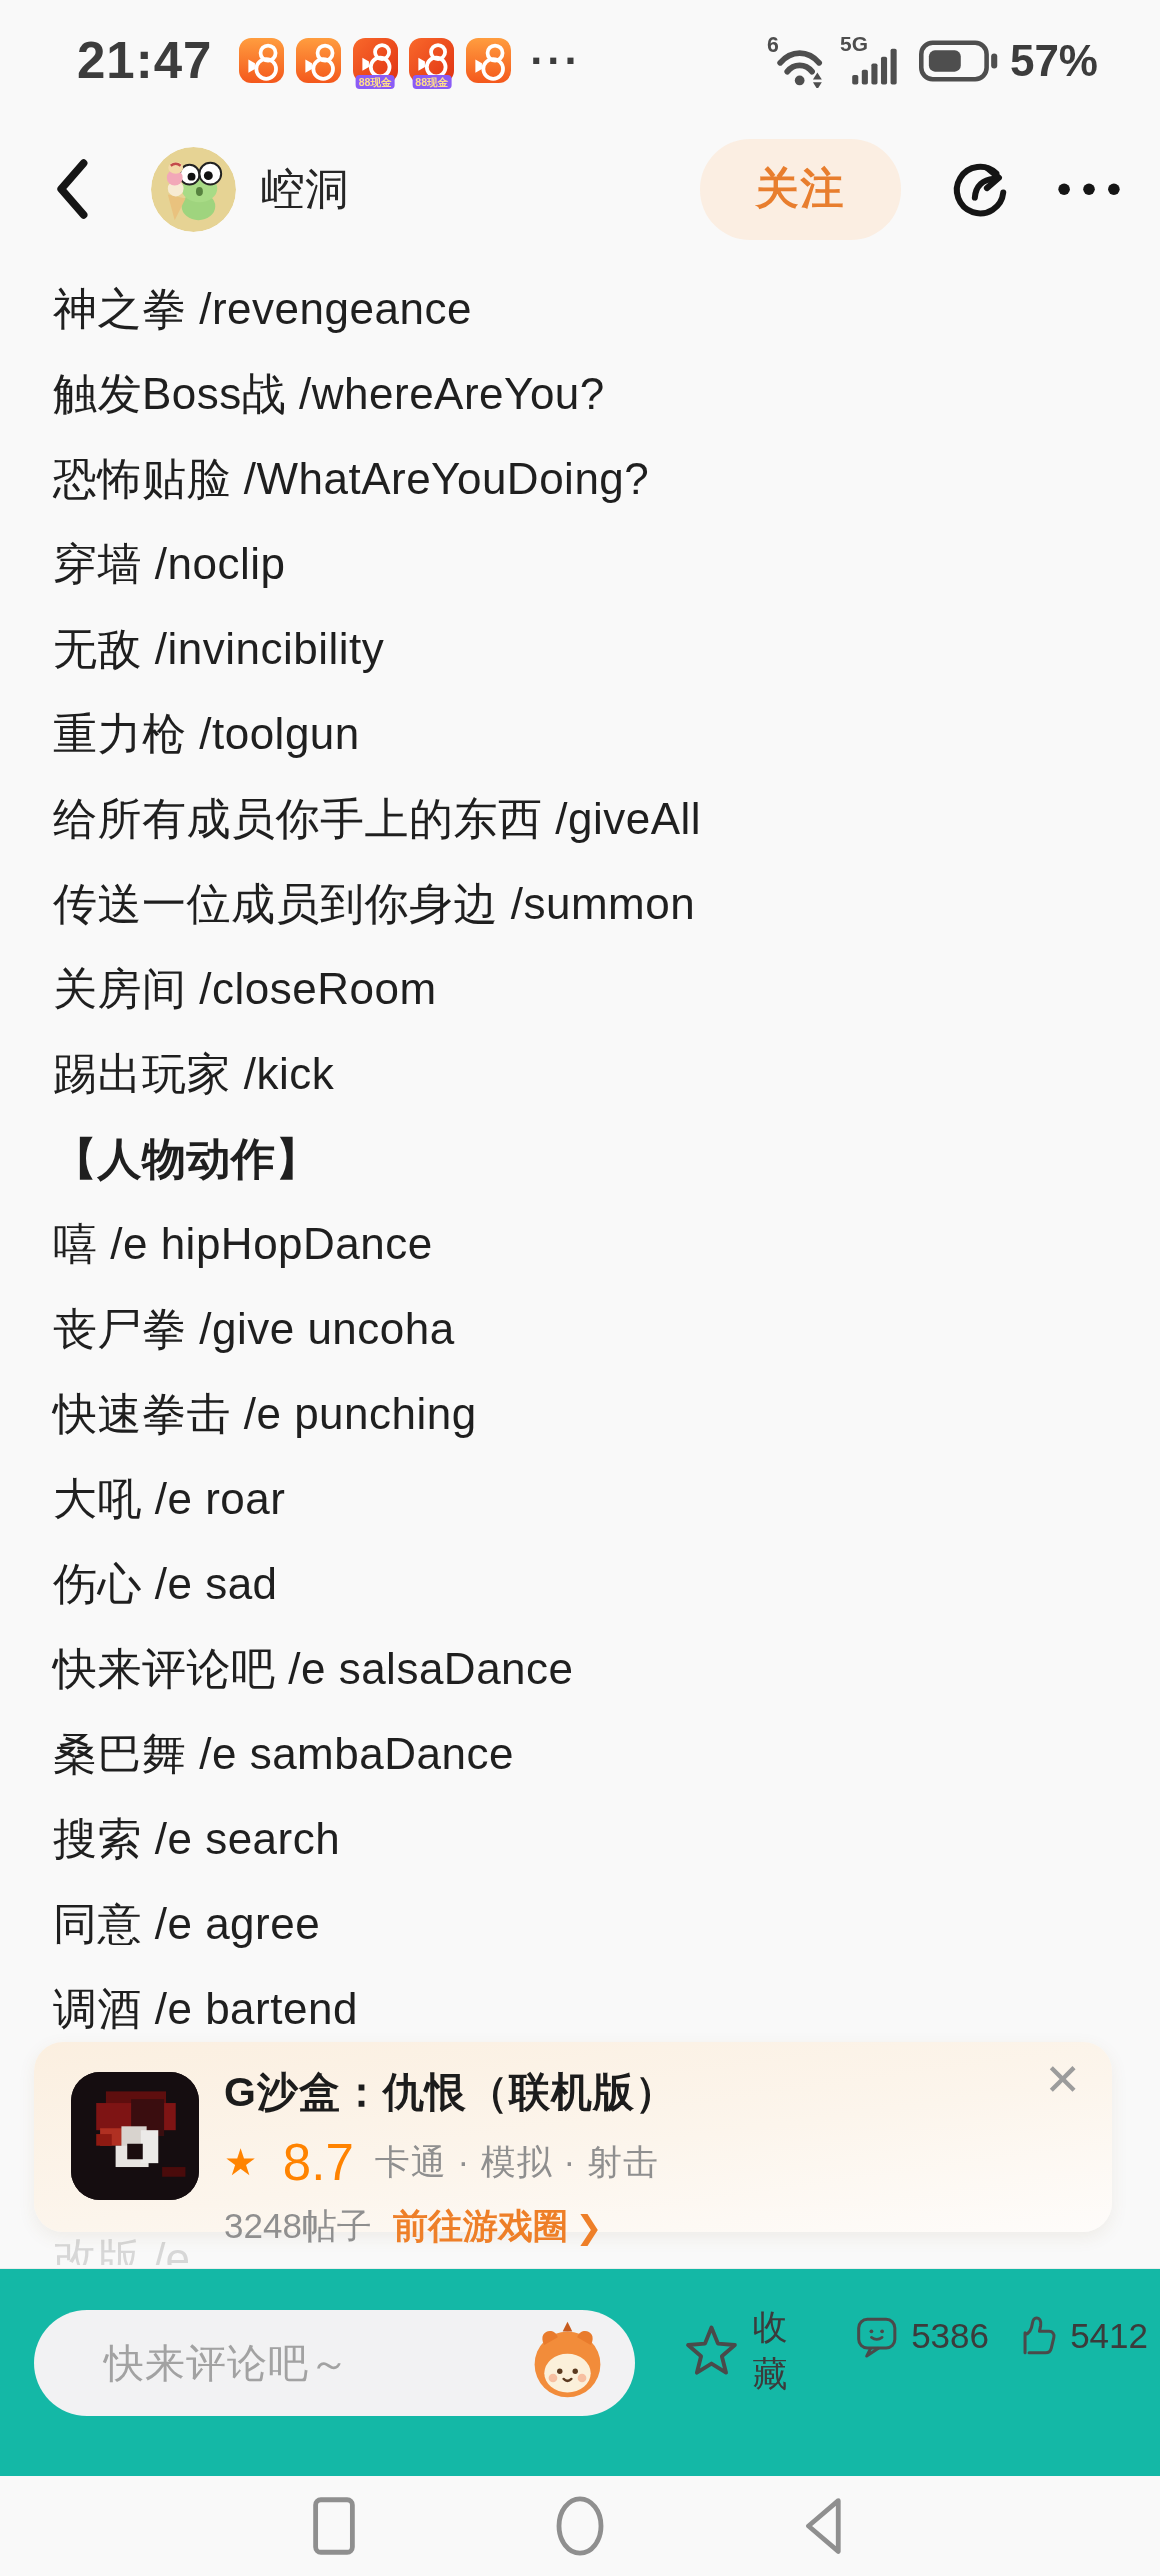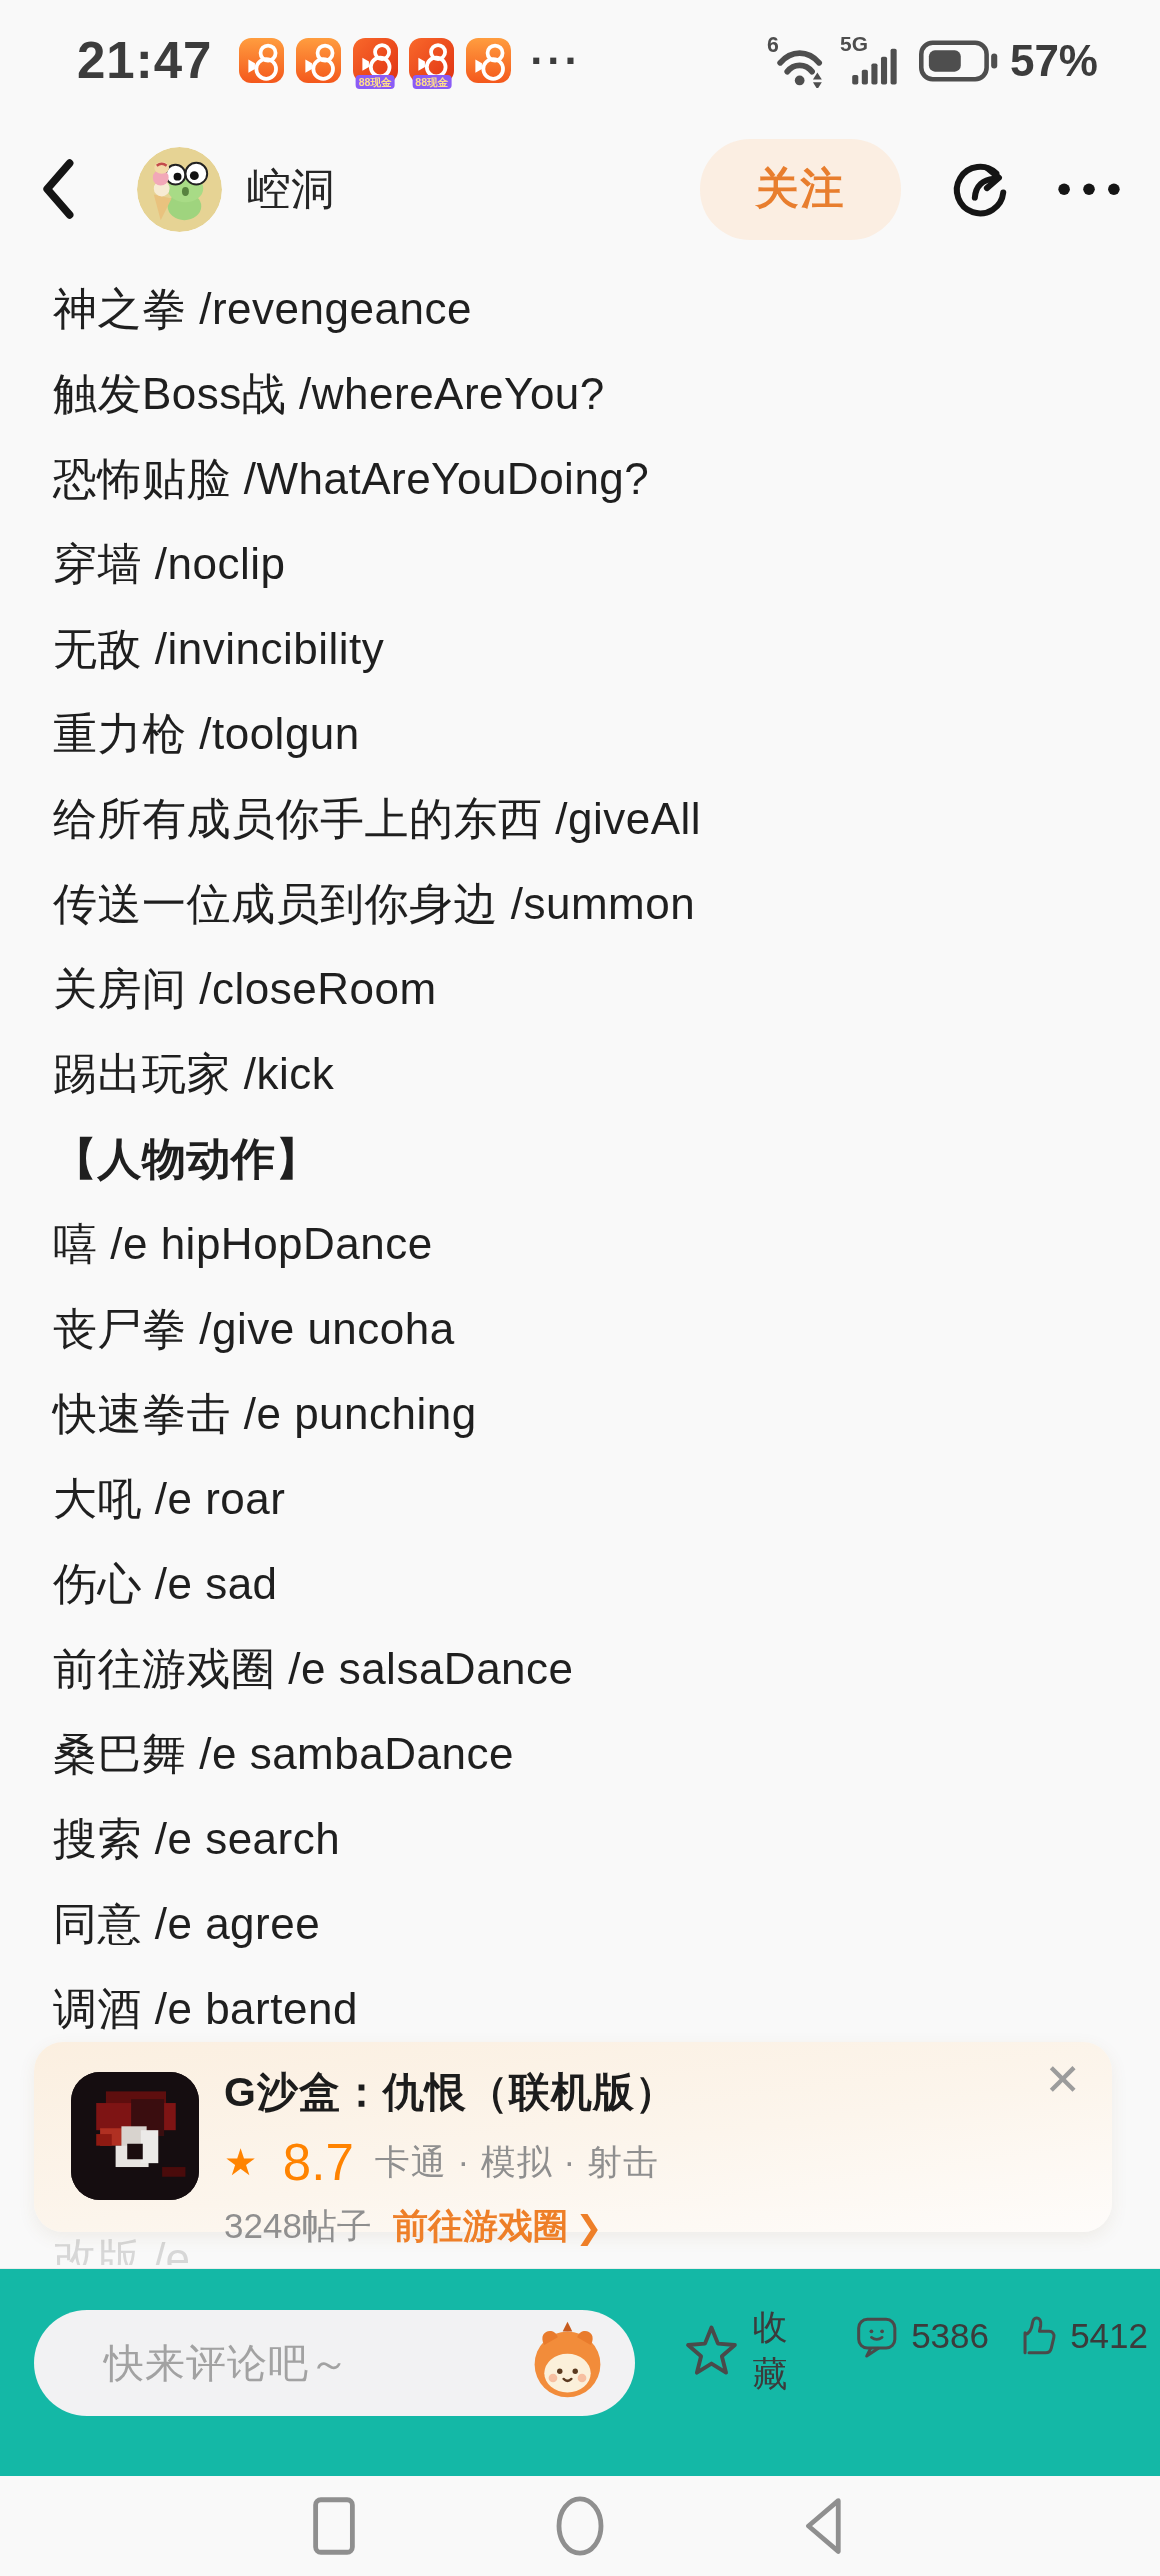--- a/index.html
+++ b/index.html
@@ -19,21 +19,21 @@
   .app-badge{ position:absolute; bottom:-5.8px; left:50%; transform:translateX(-50%);
     background:#8b5cf6; color:#FFDE8A; font-size:10.6px; line-height:1;
     padding:1.9px 2.9px; border-radius:3.9px; white-space:nowrap; font-weight:700; }
   .overflow-dots{ margin-left:19.3px; font-size:43px; font-weight:700; color:#3C3C3C; letter-spacing:2.9px; }
   .sb-right{ margin-left:auto; display:flex; align-items:center; gap:11.6px; }
   .sb-right svg{ display:block; }
   .battery-pct{ font-size:44px; font-weight:700; color:#3C3C3C; }
   .sb-glyph-text{ font-weight:700; fill:#4E4E4E; }
   
   .header{ position:absolute; top:108px; left:0; right:0; height:162px;
-    display:flex; align-items:center; padding:0 39px 0 40px; }
+    display:flex; align-items:center; padding:0 39px 0 54px; }
   .back-btn{ width:35px; height:62px; }
   .avatar{ margin-left:62px; width:85px; height:85px; border-radius:50%; overflow:hidden; flex:none; }
   .username{ margin-left:25px; font-size:44px; font-weight:500; color:#262626; }
   .follow-btn{ margin-left:auto; width:201px; height:101px; border-radius:50px;
     background:#FBEEE2; color:#E87E2E; font-size:43px; font-weight:700;
     display:flex; align-items:center; justify-content:center; letter-spacing:1.9px; }
   .share-btn{ margin-left:48px; width:62px; height:62px; }
   .more-btn{ margin-left:46px; width:64px; height:62px; display:flex; align-items:center; }
   
   .command-list{ position:absolute; top:267px; left:53px; right:29px; }
@@ -221,21 +221,21 @@
       <div class="cmd-line">给所有成员你手上的东西 /giveAll</div>
       <div class="cmd-line">传送一位成员到你身边 /summon</div>
       <div class="cmd-line">关房间 /closeRoom</div>
       <div class="cmd-line">踢出玩家 /kick</div>
       <div class="cmd-line bold">【人物动作】</div>
       <div class="cmd-line">嘻 /e hipHopDance</div>
       <div class="cmd-line">丧尸拳 /give uncoha</div>
       <div class="cmd-line">快速拳击 /e punching</div>
       <div class="cmd-line">大吼 /e roar</div>
       <div class="cmd-line">伤心 /e sad</div>
-      <div class="cmd-line">前往游戏圈 /e salsaDance</div>
+      <div class="cmd-line">快来评论吧 /e salsaDance</div>
       <div class="cmd-line">桑巴舞 /e sambaDance</div>
       <div class="cmd-line">搜索 /e search</div>
       <div class="cmd-line">同意 /e agree</div>
       <div class="cmd-line">调酒 /e bartend</div>
     </div>
 
   <div class="partial-line">改版 /e ...</div>
 
   <div class="game-card">
     <span class="game-icon">

